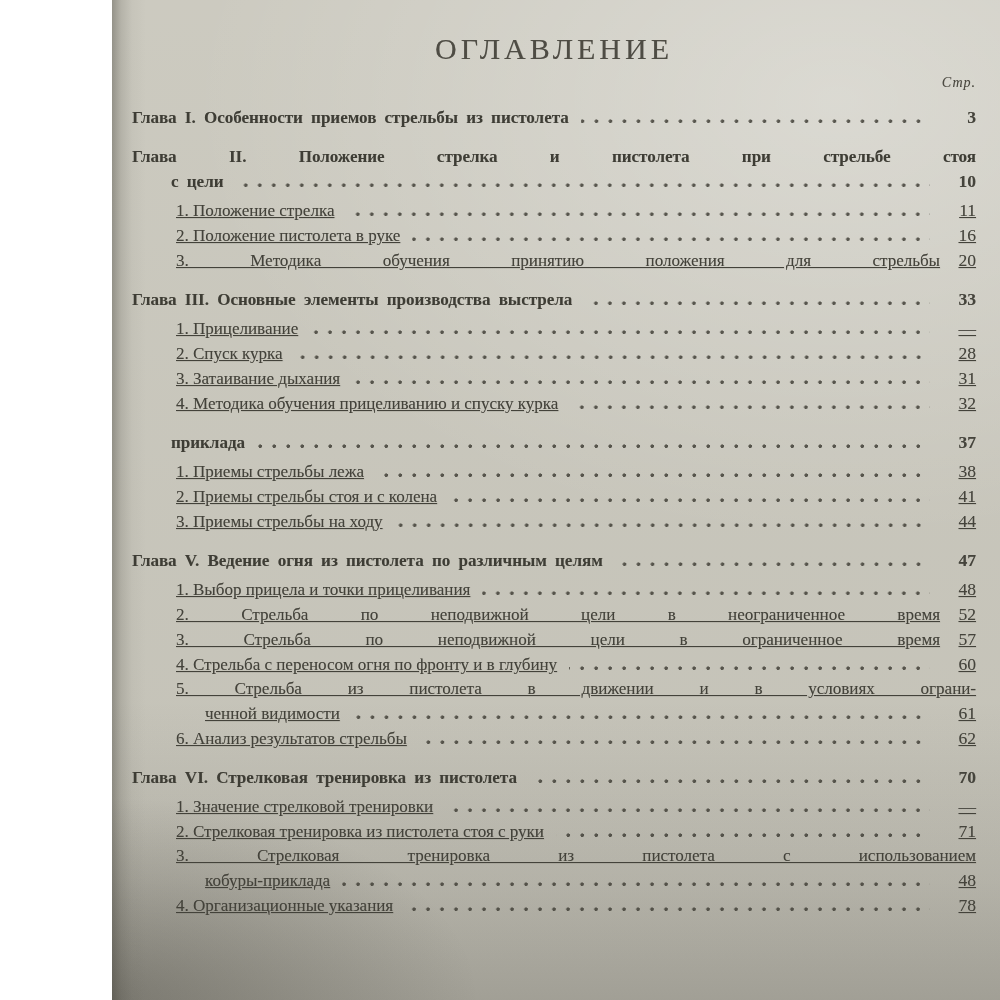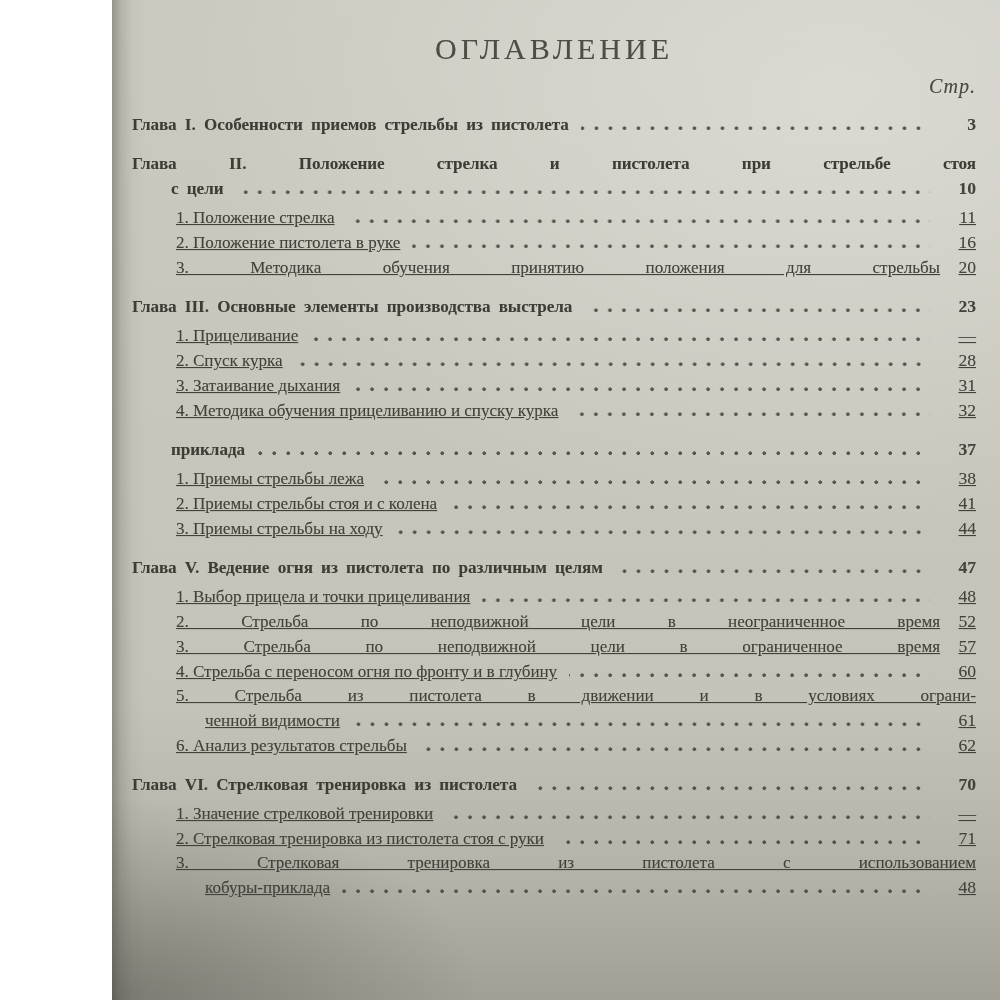--- a/index.html
+++ b/index.html
@@ -37,21 +37,21 @@
     font-size: 30px;
     letter-spacing: 4px;
     color: #4e4c44;
     margin-top: 8px;
     font-weight: normal;
   }
 
   .col-header {
     text-align: right;
     font-style: italic;
-    font-size: 20px;
+    font-size: 14px;
     color: #4a4840;
     margin-top: 9px;
     letter-spacing: 1px;
   }
 
   .sec { margin-top: 14px; }
   .items { margin-top: 4px; padding-left: 44px; text-decoration: underline; }
 
   .pre, .row { line-height: 24px; }
   .heading .pre, .heading .row { line-height: 25px; }
@@ -155,21 +155,21 @@
                   <span class="pg">20</span>
                 </div>
               </div>
             </div>
           </div>
           <div class="sec">
             <div class="heading">
               <div class="row">
                 <span class="txt">Глава III. Основные элементы производства выстрела</span>
                 <span class="leader"></span>
-                <span class="pg">23</span>
+                <span class="pg">33</span>
               </div>
             </div>
             <div class="items">
               <div class="item">
                 <div class="row">
                   <span class="txt">1. Прицеливание</span>
                   <span class="leader"></span>
                   <span class="pg">—</span>
                 </div>
               </div>
@@ -302,20 +302,27 @@
                   <span class="leader"></span>
                   <span class="pg">71</span>
                 </div>
               </div>
               <div class="item">
                 <div class="pre">3. Стрелковая тренировка из пистолета с использованием</div>
                 <div class="row cont">
                   <span class="txt">кобуры-приклада</span>
                   <span class="leader"></span>
                   <span class="pg">48</span>
+                </div>
+              </div>
+              <div class="item">
+                <div class="row">
+                  <span class="txt">4. Организационные указания</span>
+                  <span class="leader"></span>
+                  <span class="pg">78</span>
                 </div>
               </div>
             </div>
           </div>
         </div>
       <div class="corner-pg">101</div>
     </div>
   </div>
 </div>
 

